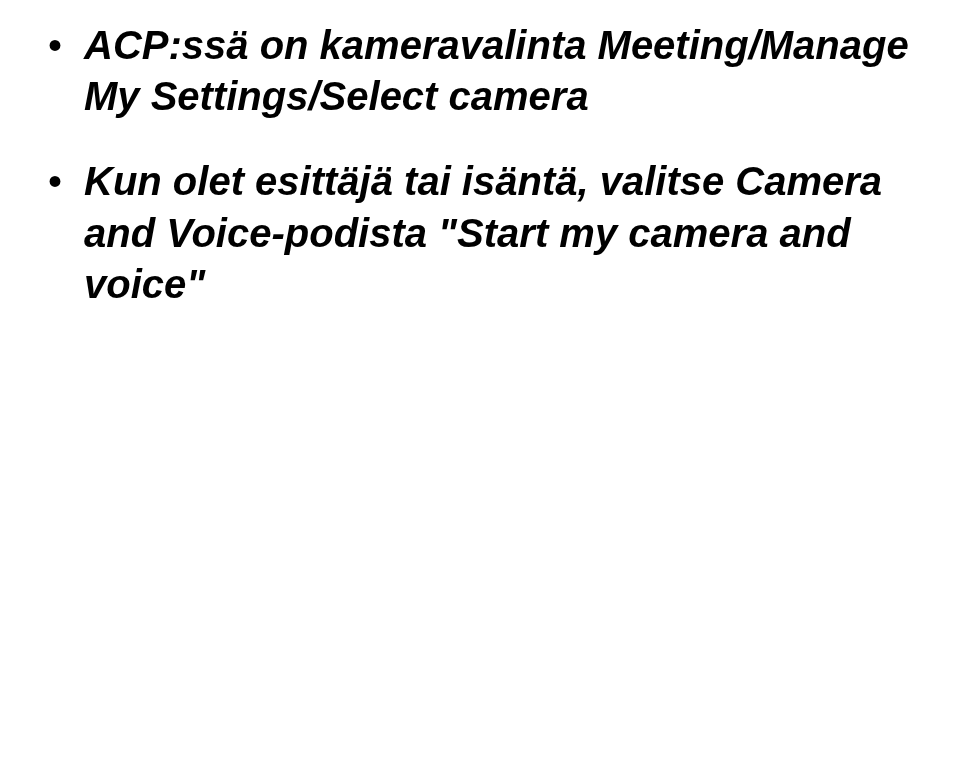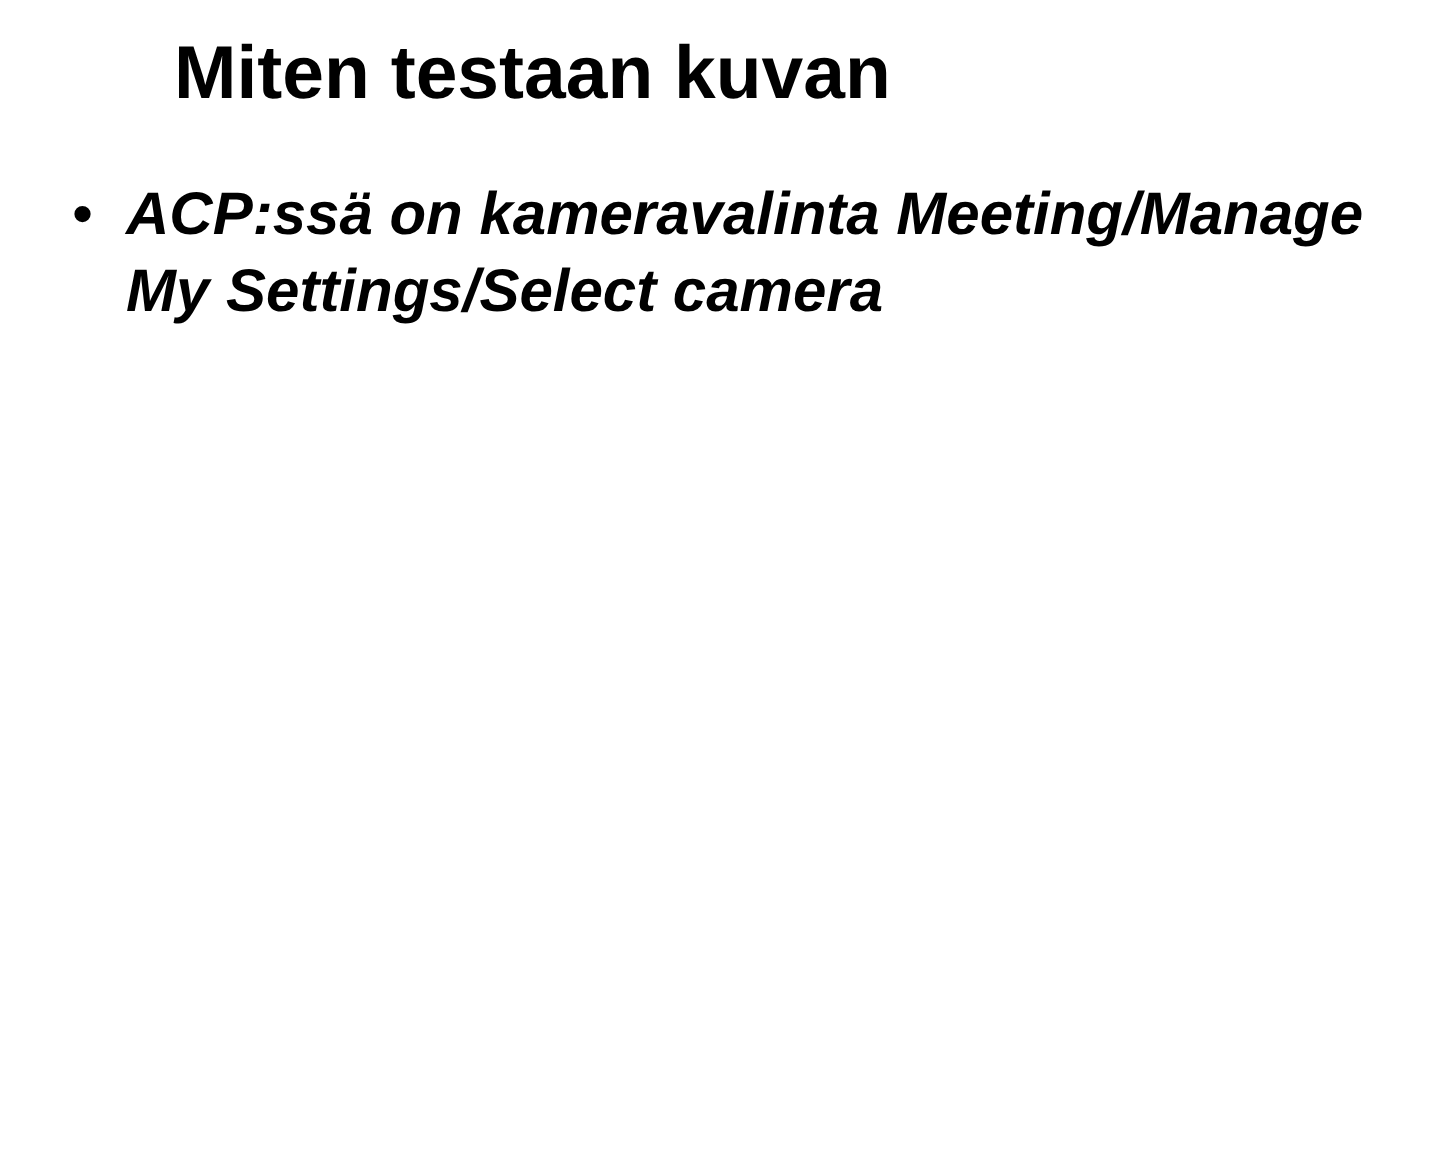--- a/index.html
+++ b/index.html
@@ -47,17 +47,17 @@
     font-style: normal;
     font-weight: 400;
     font-size: 40px;
     line-height: 1.28;
   }
 </style>
 </head>
 <body>
 
 <div class="slide">
-  <h1 class="title">Miten testaan kuvan</h1>
   <ul class="bullets">
     <li>ACP:ssä on kameravalinta Meeting/Manage My Settings/Select camera</li>
+    <li>Kun olet esittäjä tai isäntä, valitse Camera and Voice-podista "Start my camera and voice"</li>
   </ul>
 </div>
 
 </body></html>

